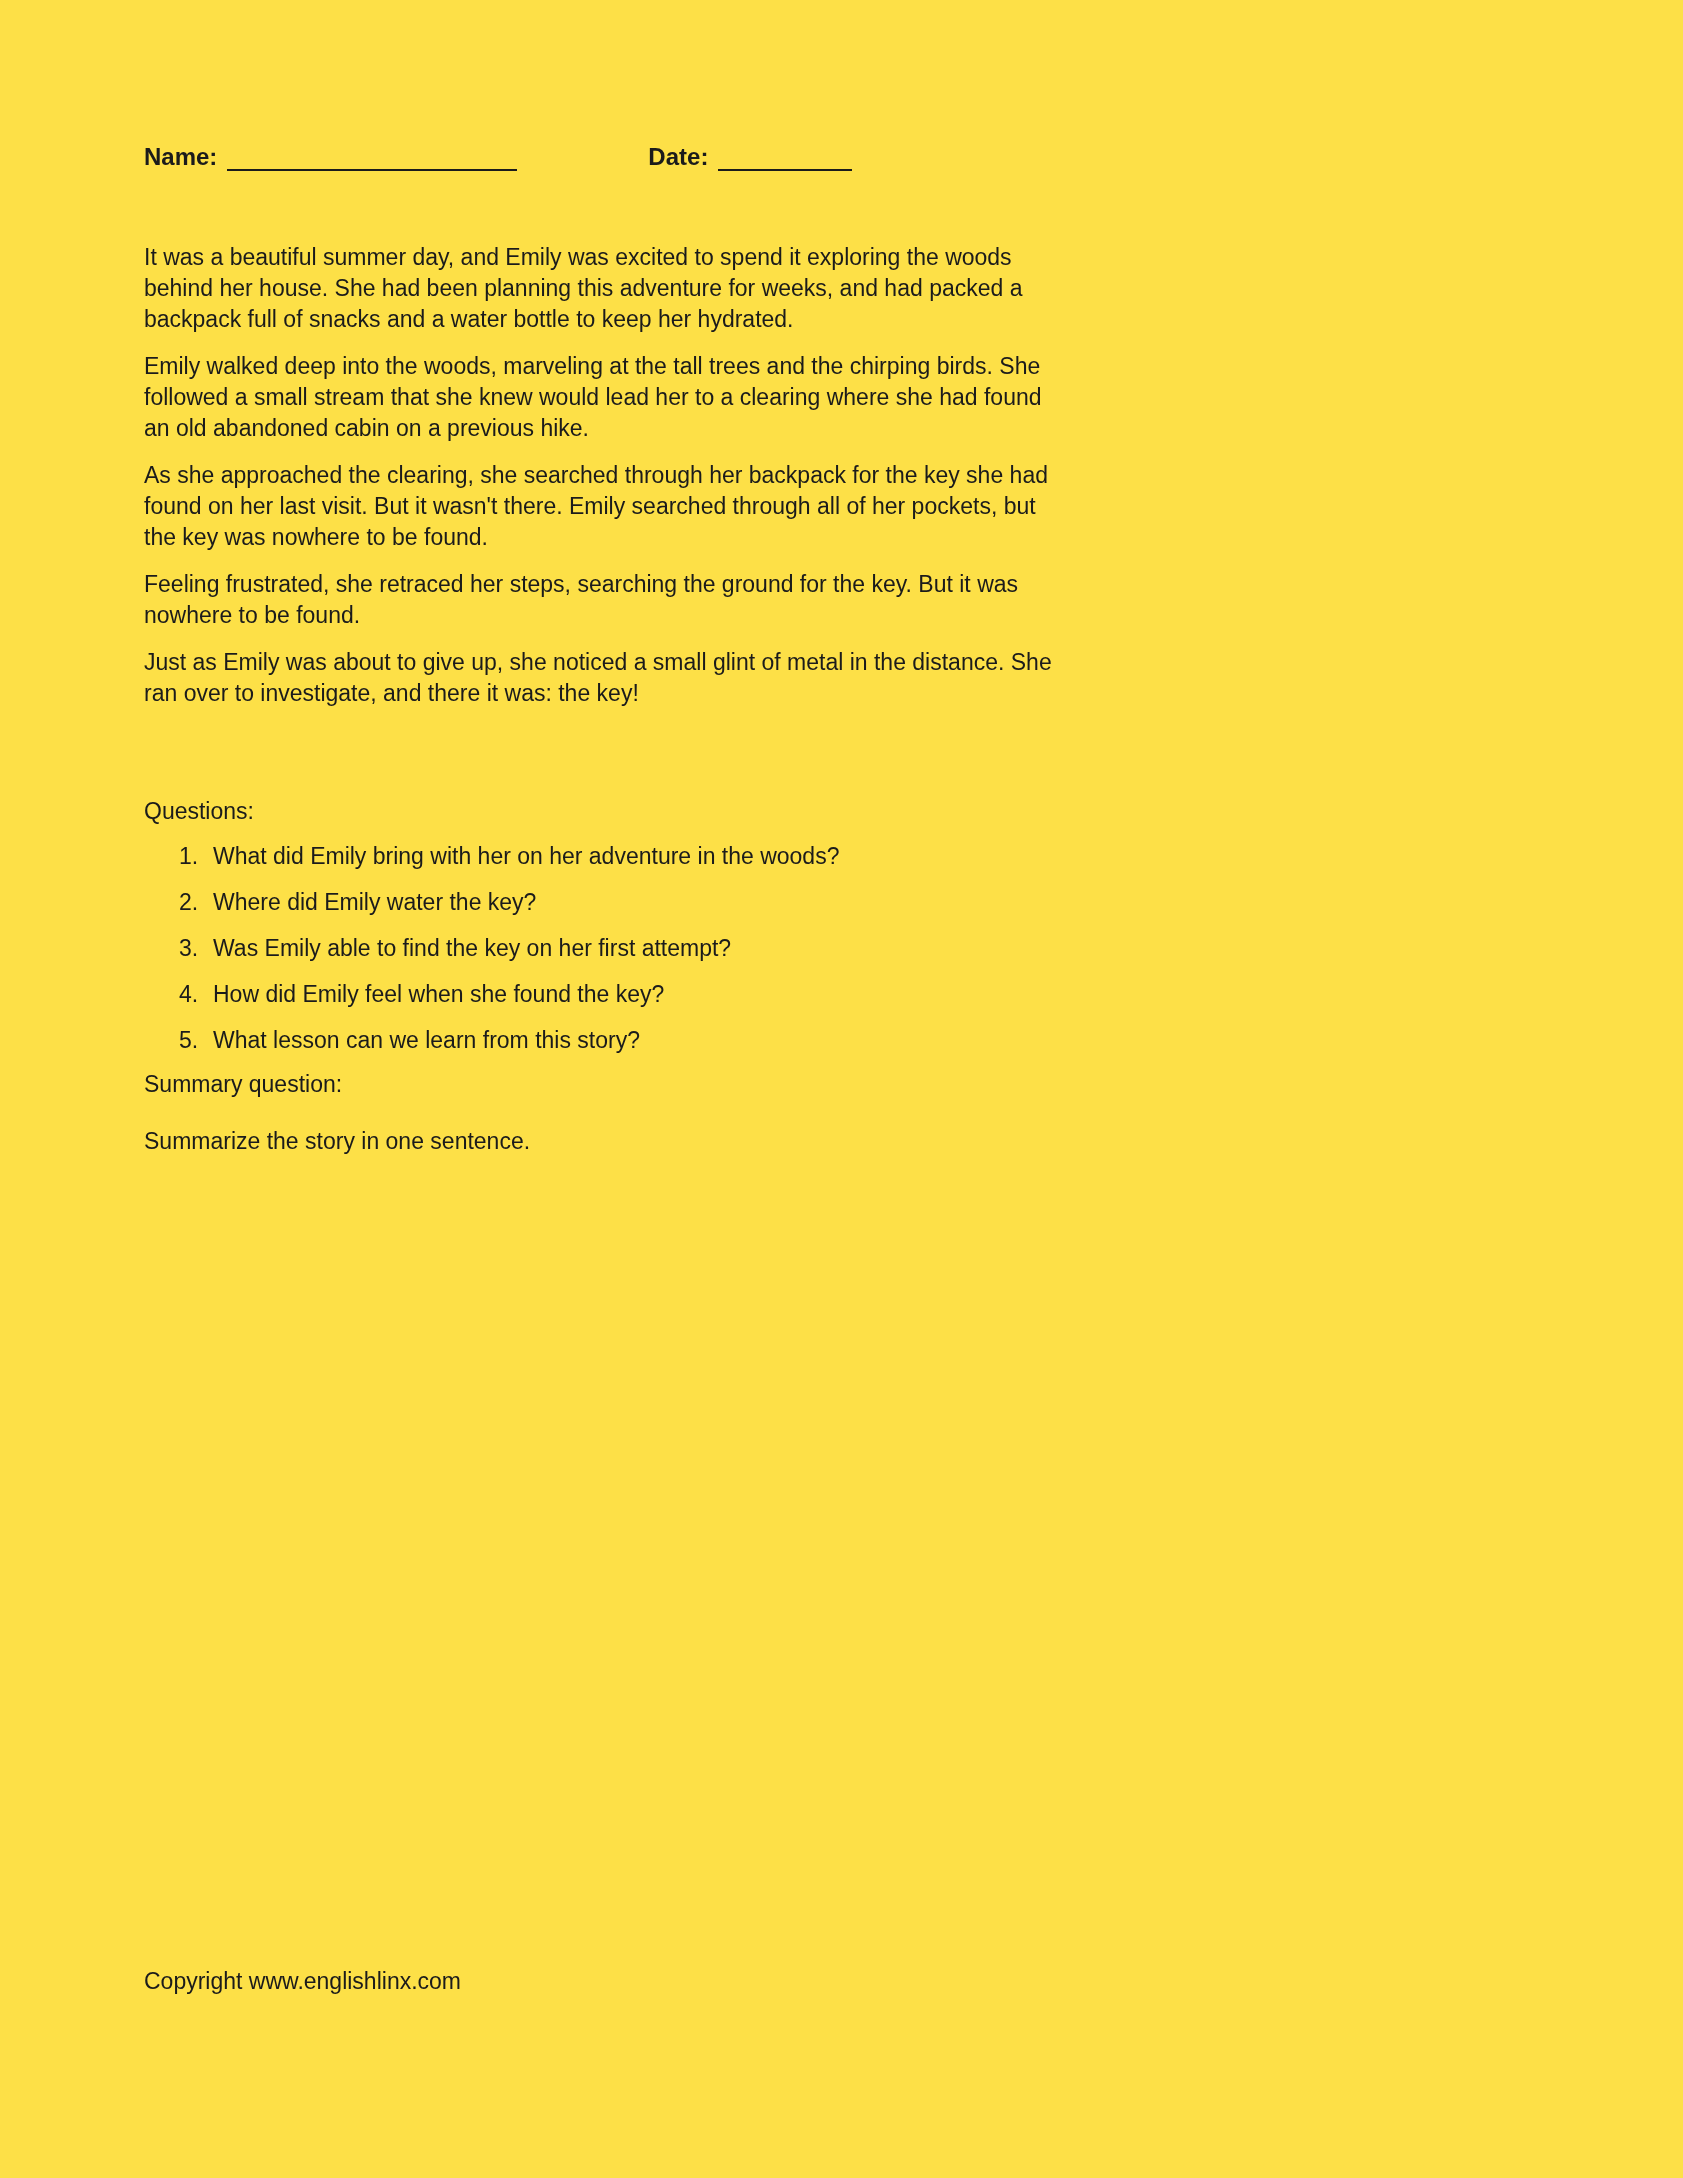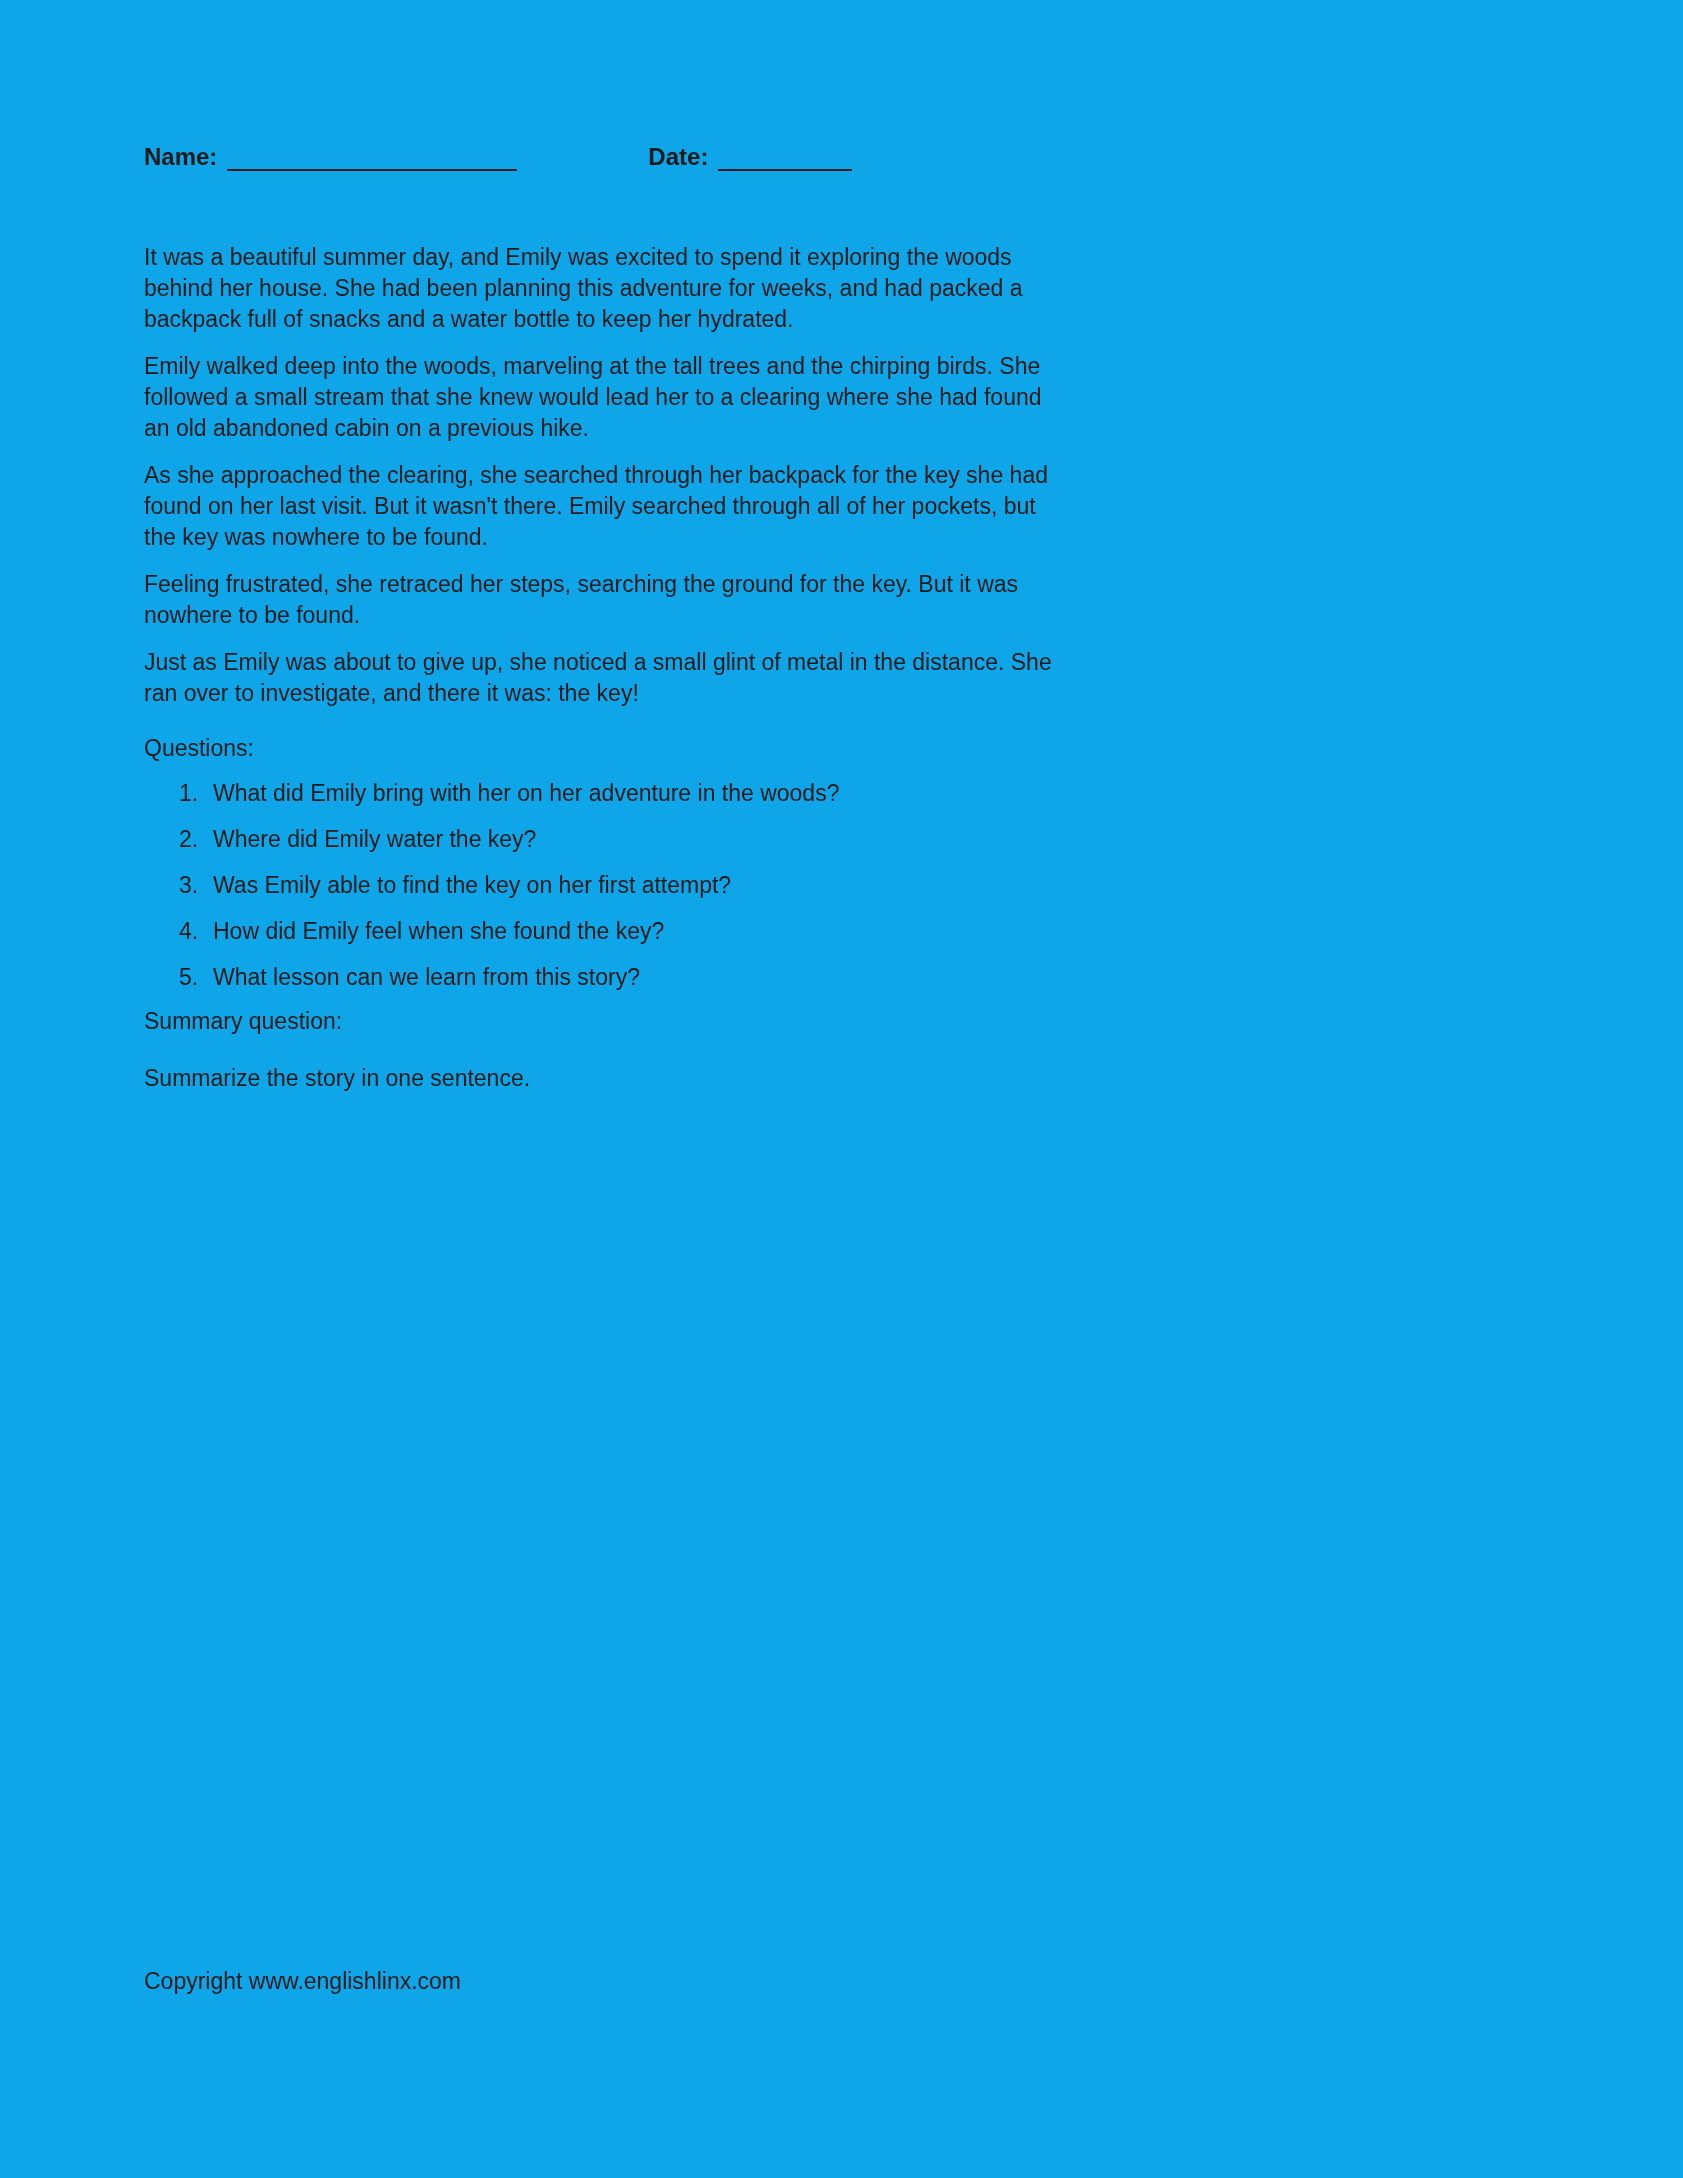--- a/index.html
+++ b/index.html
@@ -5,21 +5,21 @@
   html, body {
     margin: 0;
     padding: 0;
     background: #e8e8e8;
   }
   .page {
     position: relative;
     width: 1683px;
     height: 2178px;
     margin: 0 auto;
-    background: #0ea5e9;
+    background: #fde047;
     font-family: "Liberation Sans", sans-serif;
     color: #1b1b1b;
     overflow: hidden;
   }
   .content {
     position: absolute;
     left: 144px;
     top: 137px;
     width: 919px;
   }
@@ -52,21 +52,21 @@
   .story {
     margin-top: 71px;
     font-size: 23px;
     line-height: 31px;
   }
   .story p {
     margin: 16px 0 13px 0;
   }
 
   .questions-label {
-    margin-top: 26px;
+    margin-top: 89px;
     font-size: 23px;
   }
   .questions-list {
     margin-top: 16px;
     font-size: 23px;
     line-height: 31px;
   }
   .question-item {
     display: flex;
     margin-bottom: 15px;

